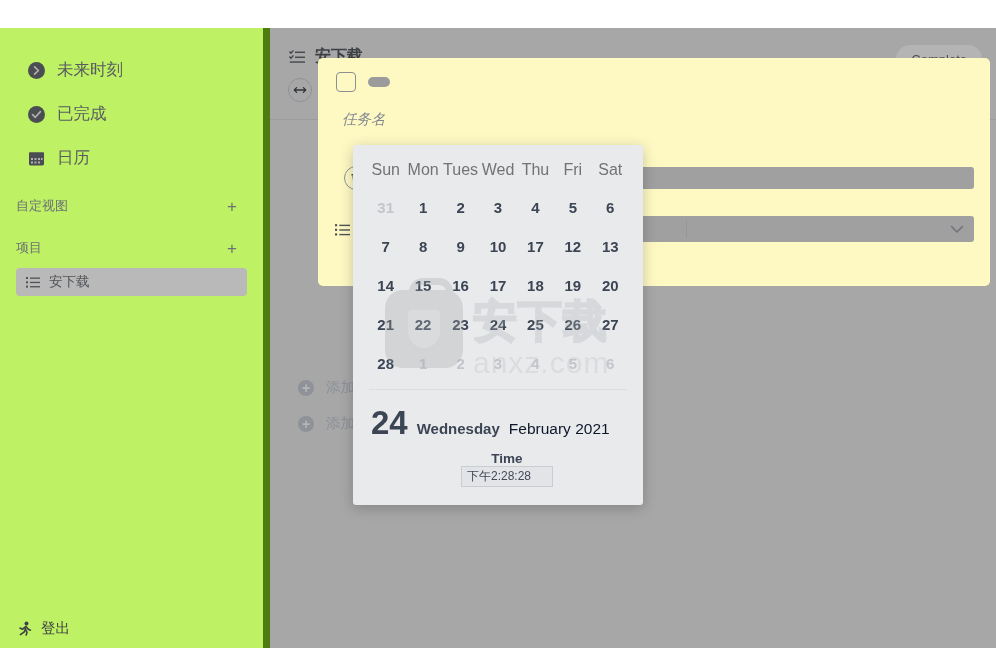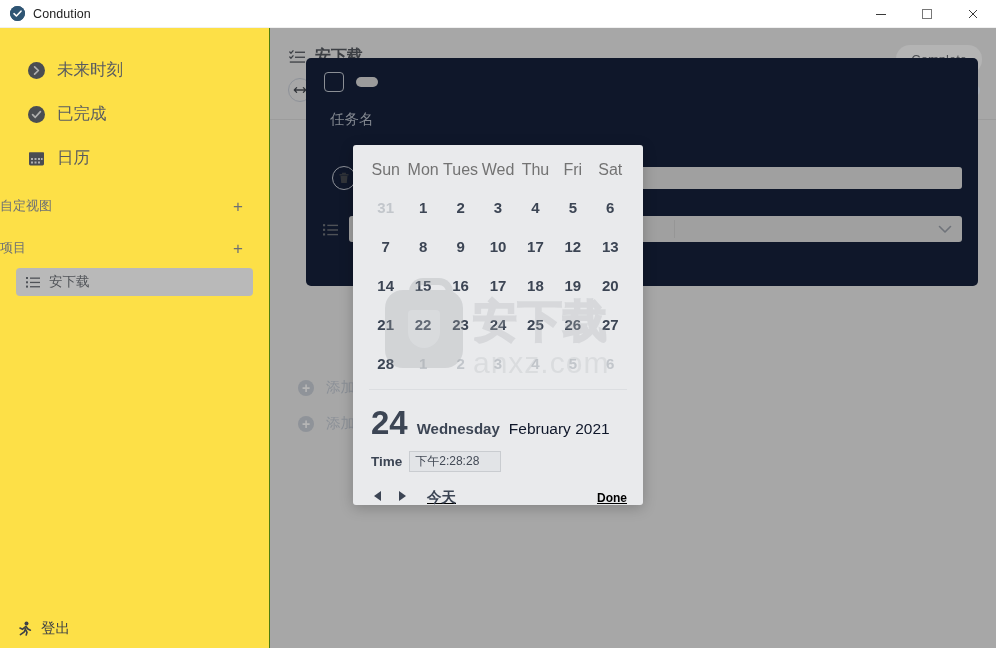--- a/index.html
+++ b/index.html
@@ -47,40 +47,40 @@
   .appbody {
     position: absolute; left: 0; top: 28px;
     width: 996px; height: 620px;
     background: #a7a7a7;   
   }
 
   
   .sidebar {
     position: absolute; left: 0; top: 0;
     width: 270px; height: 620px;
-    background: #fde047;
-    border-right: 1px solid #4d7c0f;
+    background: #bef264;
+    border-right: 7px solid #4d7c0f;
   }
   .nav-list { padding-top: 20px; }
   .nav-item {
     display: flex; align-items: center; gap: 12px;
     height: 44px; padding-left: 28px;
     color: #585b60; font-size: 16.5px;
   }
   .nav-ico {
     width: 17px; height: 17px;
     display: flex; align-items: center; justify-content: center;
     color: #4a4d52;
   }
   .nav-ico svg { display: block; }
 
   .section-head {
     display: flex; align-items: center;
     height: 32px; margin-top: 10px;
-    padding: 0 26px 0 0;
+    padding: 0 26px 0 16px;
     color: #6d7075; font-size: 13px;
   }
   .section-head .plus {
     margin-left: auto; font-size: 17px; line-height: 1; color: #6d7075;
   }
   .proj-item {
     display: flex; align-items: center; gap: 9px;
     margin: 4px 16px 0 16px;
     height: 28px; padding-left: 10px;
     border-radius: 4px;
@@ -128,24 +128,25 @@
     color: #32353a;
   }
   .round-btn svg { display: block; }
   .title-bar-field {
     flex: 1; height: 11px; border-radius: 6px;
     background: #a9aeb6; margin-left: 8px;
   }
 
   
   .task-card {
-    position: absolute; left: 36px; top: 30px;
+    position: absolute; left: 48px; top: 30px;
     width: 672px; height: 228px;
-    background: #0f172a;
+    background: #fef9c3;
     border-radius: 5px;
+    font-style: italic;
   }
   .card-row1 {
     position: absolute; left: 18px; top: 14px;
     display: flex; align-items: center; gap: 12px;
   }
   .chk {
     width: 20px; height: 20px; border-radius: 4px;
     border: 1px solid #8b8f95;
   }
   .stub-line { height: 10px; border-radius: 5px; background: #9b9b9b; }
@@ -222,22 +223,23 @@
   }
   .date-summary {
     display: flex; align-items: baseline; gap: 9px;
     padding: 16px 0 0 18px;
   }
   .ds-num { font-size: 33px; font-weight: 700; color: #3c4554; line-height: 1; }
   .ds-dow { font-size: 15px; font-weight: 700; color: #3c4554; }
   .ds-my  { font-size: 15.5px; color: #0f172a; }
 
   .time-row {
-    display: flex; align-items: center; gap: 7px;
+    display: flex; align-items: center; gap: 0;
     padding: 12px 0 0 18px;
+    flex-direction: column;
   }
   .time-label { font-size: 13.5px; font-weight: 700; color: #3c4554; }
   .time-input {
     width: 92px; height: 21px;
     background: #e2e4e7; border: 1px solid #c9ccd0;
     color: #434a56; font-size: 12px;
     display: flex; align-items: center; padding-left: 5px;
   }
   .foot-row {
     display: flex; align-items: center;
@@ -279,48 +281,20 @@
   .wm-url {
     position: absolute; left: 88px; top: 56px;
     font-size: 30px; color: #b9bdc1; letter-spacing: 1px;
   }
 </style>
 </head>
 <body>
 
 <div id="app">
 
-  <div class="titlebar">
-    <div class="title-left">
-      <span class="app-logo">
-        <svg width="15" height="15" viewBox="0 0 15 15">
-          <circle cx="7.5" cy="7.5" r="7.5" fill="#2f5574"></circle>
-          <path d="M4 7.7 L6.4 10 L11 5.2" stroke="#fff" stroke-width="1.6" fill="none" stroke-linecap="round" stroke-linejoin="round"></path>
-        </svg>
-      </span>
-      <span class="app-title">Condution</span>
-    </div>
-    <div class="title-right">
-      <div class="win-btn">
-        <svg width="14" height="14" viewBox="0 0 14 14">
-            <path d="M2 7.5 H12" stroke="#3a3a3a" stroke-width="1"></path>
-          </svg>
-      </div>
-      <div class="win-btn">
-        <svg width="14" height="14" viewBox="0 0 14 14">
-            <rect x="2.5" y="2.5" width="9" height="9" fill="none" stroke="#777" stroke-width="1"></rect>
-          </svg>
-      </div>
-      <div class="win-btn">
-        <svg width="14" height="14" viewBox="0 0 14 14">
-            <path d="M3 3 L11 11 M11 3 L3 11" stroke="#3a3a3a" stroke-width="1"></path>
-          </svg>
-      </div>
-    </div>
-  </div>
 
   <div class="appbody">
 
     <div class="sidebar">
       <div class="nav-list">
 
         <div class="nav-item">
           <span class="nav-ico">
             <svg width="17" height="17" viewBox="0 0 17 17">
               <circle cx="8.5" cy="8.5" r="8.5" fill="#4a4d52"></circle>

